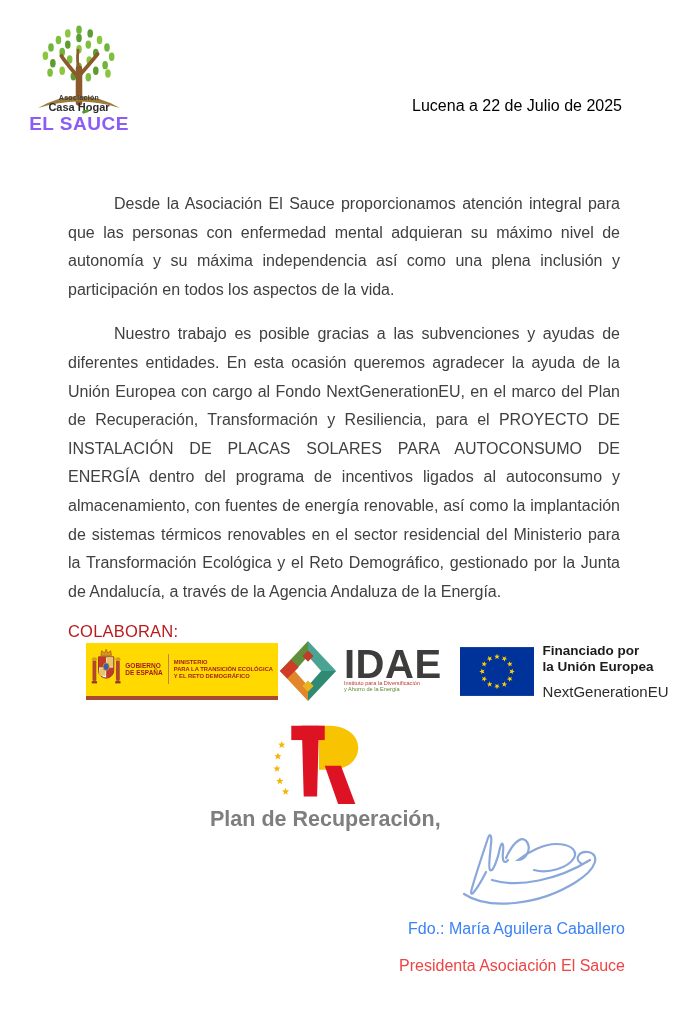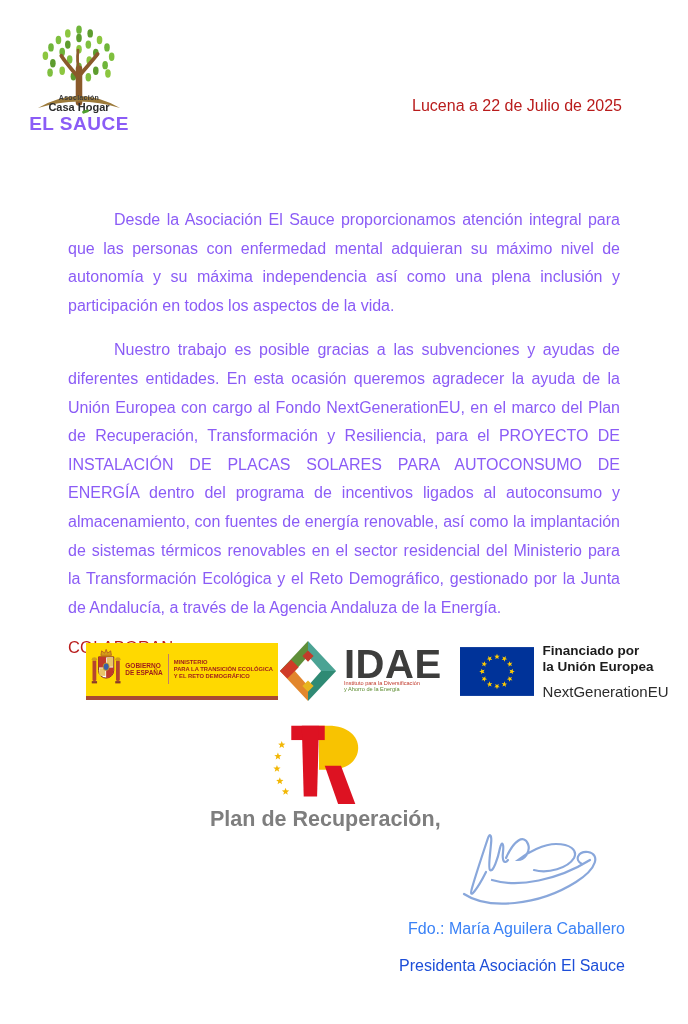--- a/index.html
+++ b/index.html
@@ -12,27 +12,27 @@
   
   .logo-block { position:absolute; left:20px; top:24px; width:118px; text-align:center; }
   .logo-tree { display:block; margin:0 auto; }
   .logo-text { margin-top:-16px; position:relative; }
   .logo-asoc { font-size:7px; font-weight:bold; color:#3a3a3a; letter-spacing:.3px; }
   .logo-casa { font-size:11px; font-weight:bold; color:#2c2c2c; }
   .logo-sauce { font-size:19px; font-weight:bold; color:#8b5cf6; letter-spacing:.5px; position:relative; }
   .sauce-accent { position:absolute; top:-3px; left:62px; width:7px; height:3px; background:#4f9f2f; border-radius:2px; transform:rotate(-18deg); }
 
   
-  .date-line { position:absolute; top:97px; right:66px; font-size:16px; color:#b91c1c; }
+  .date-line { position:absolute; top:97px; right:66px; font-size:16px; color:#000000; }
 
   
   .content { position:absolute; left:68px; top:190px; width:552px; }
   .content p {
     font-size:16px; line-height:28.6px; text-align:justify; text-indent:46px;
-    margin:16px 0 16px; color:#8b5cf6;
+    margin:0 0 16px; color:#404040;
   }
   .colaboran { font-size:16.5px; margin-top:4px; color:#b91c1c; letter-spacing:.2px; }
 
   
   .partners { position:absolute; left:86px; top:639px; width:546px; display:flex; align-items:center; justify-content:space-between; }
 
   .gob-box { width:192px; height:57px; background:#ffd900; display:flex; align-items:center; padding:3px 5px; border-bottom:4px solid #a84a33; }
   .gob-text1 { font-size:6.5px; line-height:7.5px; font-weight:bold; color:#9e1b1b; margin:0 5px 0 4px; white-space:nowrap; }
   .gob-sep { width:1px; height:30px; background:#c27d6a; }
   .gob-text2 { font-size:5.8px; line-height:7px; font-weight:bold; color:#9e1b1b; margin-left:5px; white-space:nowrap; }
@@ -48,21 +48,21 @@
   .eu-funded { font-size:13.5px; font-weight:bold; color:#1c1c1c; line-height:16.5px; white-space:nowrap; }
   .eu-program { font-size:15px; color:#2b2b2b; margin-top:7px; white-space:nowrap; }
 
   
   .prtr { position:absolute; left:198px; top:720px; display:flex; align-items:center;flex-direction:column; }
   .prtr-text { margin-left:12px; font-size:21.5px; font-weight:bold; color:#7e7e7e; line-height:27px; white-space:nowrap; }
 
   
   .signature { position:absolute; left:448px; top:810px; }
   .fdo-line { position:absolute; top:920px; right:63px; font-size:16px; color:#3b82f6; }
-  .role-line { position:absolute; top:957px; right:63px; font-size:16px; color:#1d4ed8; }
+  .role-line { position:absolute; top:957px; right:63px; font-size:16px; color:#ef4444; }
 </style>
 </head>
 <body>
 
 <div class="page">
 
   <div class="logo-block">
     <svg class="logo-tree" width="112" height="86" viewBox="0 0 120 92">
 
       <g>

